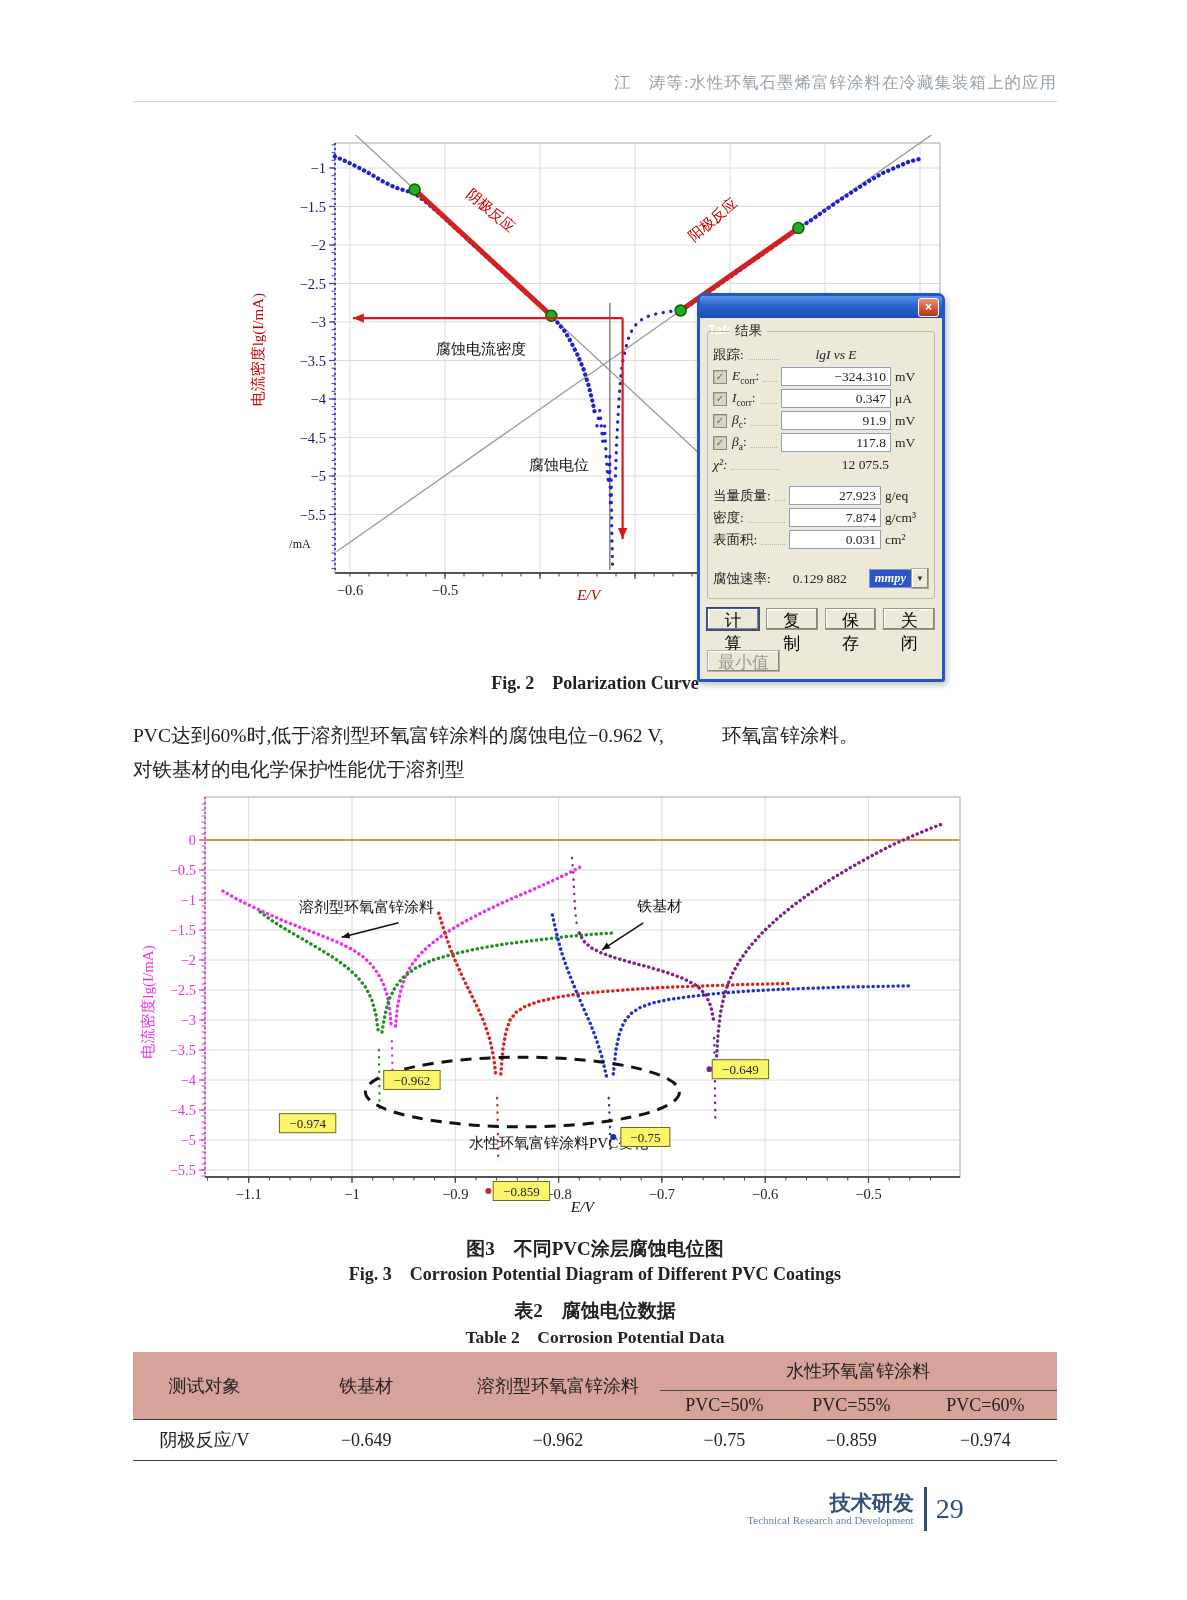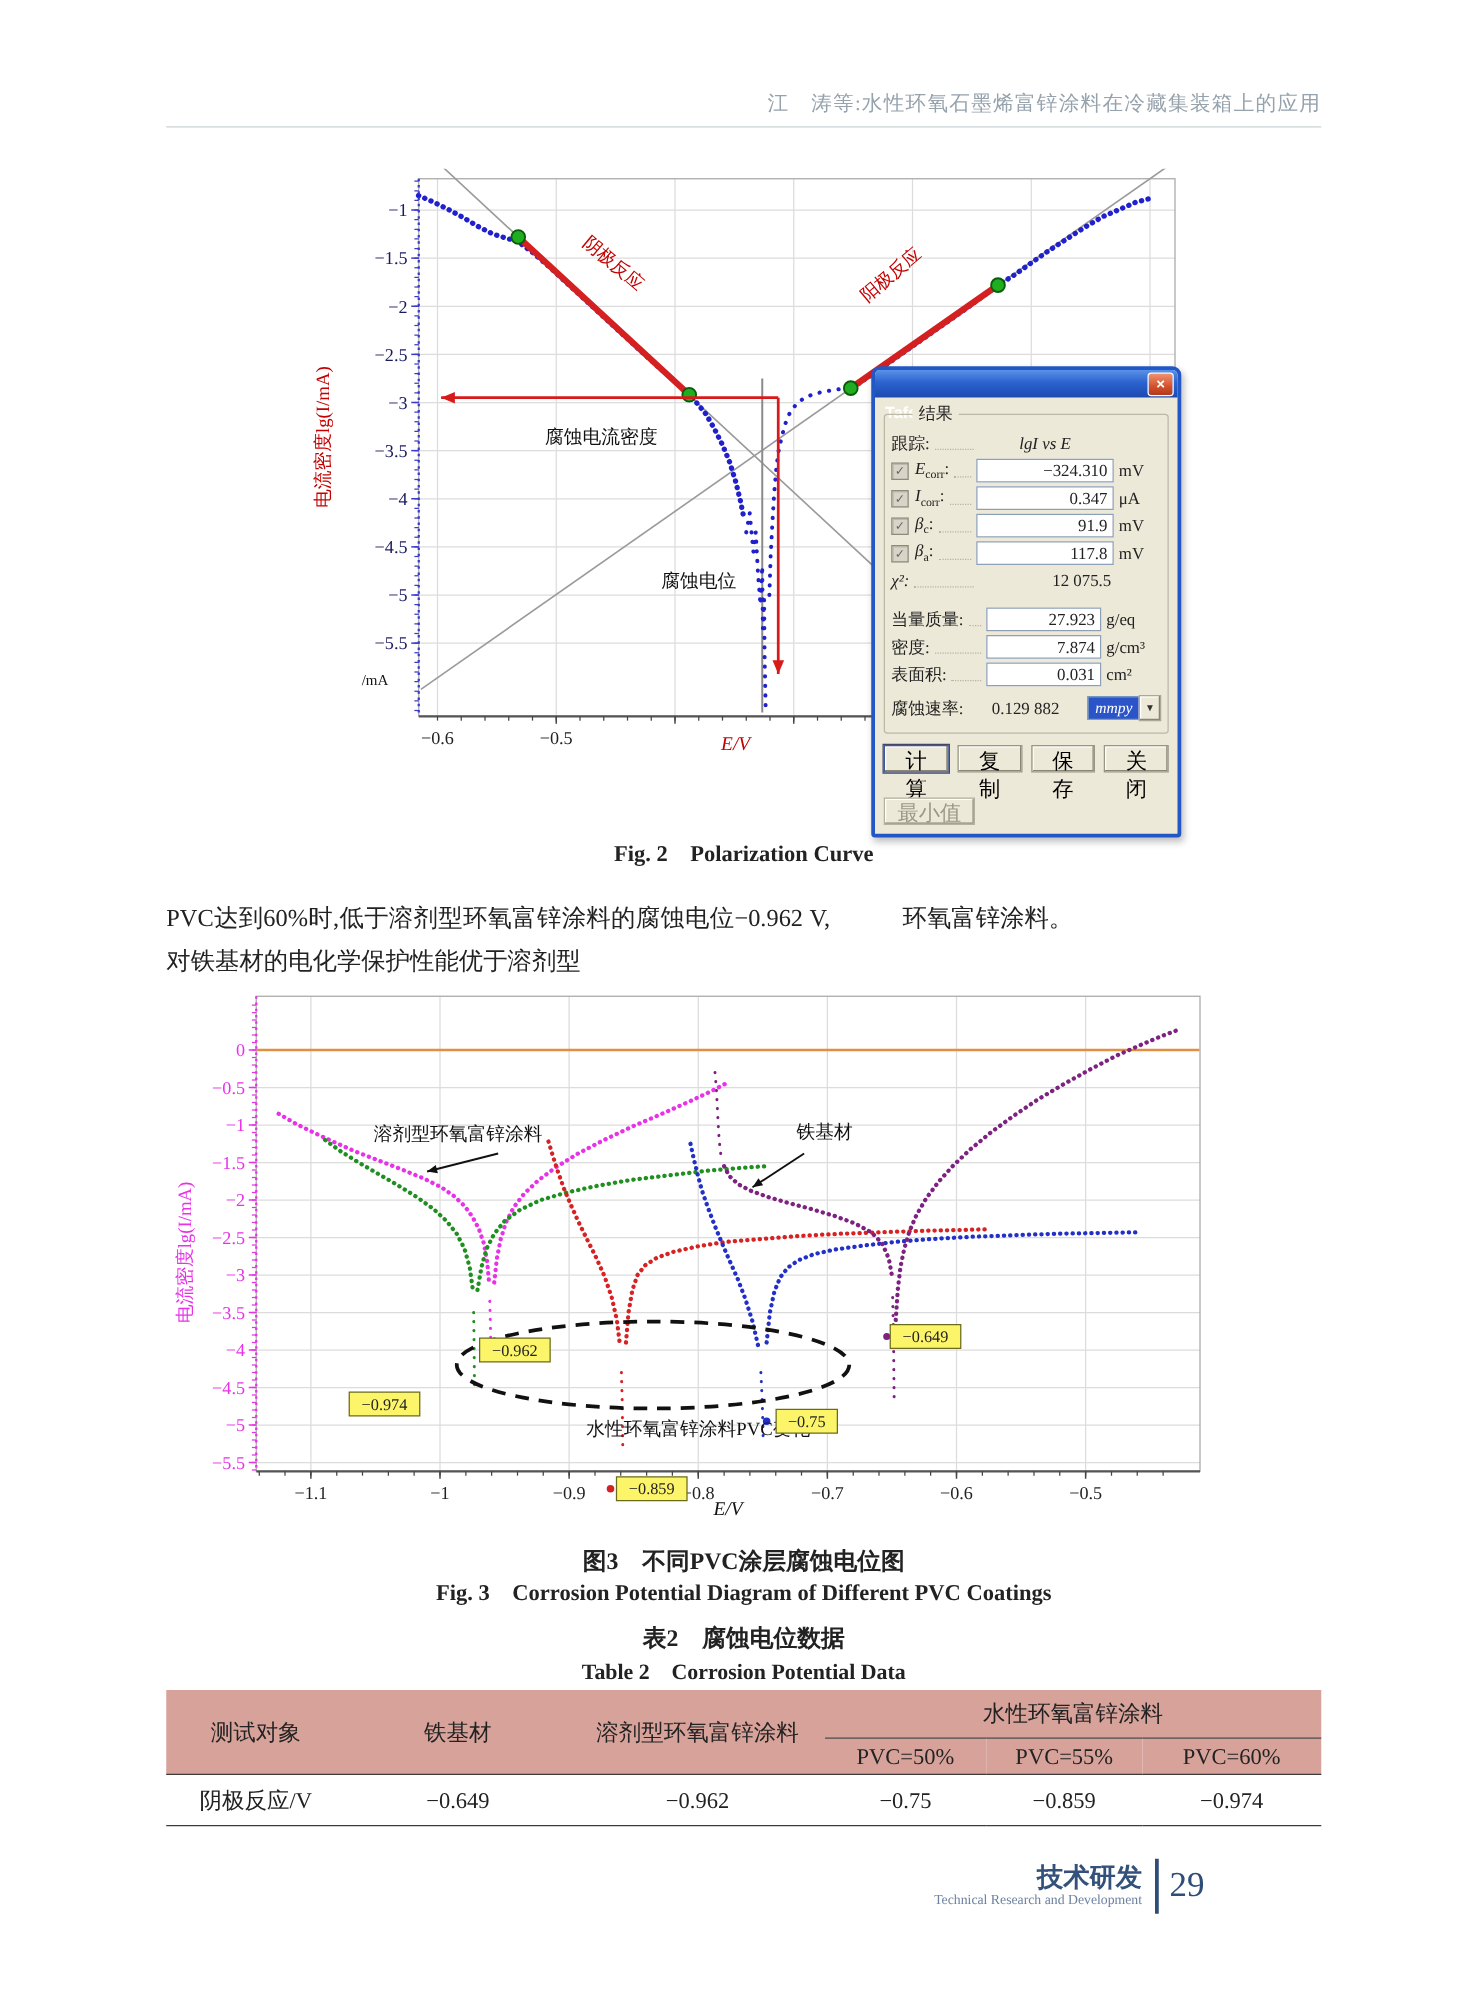--- a/index.html
+++ b/index.html
@@ -48,21 +48,21 @@
   .grp-label{position:absolute;top:-10px;left:22px;background:#ece9d8;padding:0 5px;font-size:13.5px;}
   .frow{display:flex;align-items:center;margin:3px 0;height:19px;}
   .cb{width:12px;height:12px;background:#d8d4c8;border:1px solid #8e8a7e;box-shadow:inset 1px 1px 0 #bdb9ac;
       display:inline-flex;align-items:center;justify-content:center;font-size:10px;color:#666;margin-right:5px;flex:none;}
   .lbl{white-space:nowrap;}
   .leader{flex:1;border-bottom:1px dotted #b9b5a4;margin:0 4px;height:9px;min-width:4px;}
   .fbox{background:#fff;border:1px solid #8ea0b8;width:100px;flex:none;text-align:right;
         padding:0 4px;height:17px;line-height:17px;font-size:13.5px;}
   .unit{width:34px;padding-left:4px;flex:none;}
   .plainval{width:106px;text-align:right;flex:none;padding-right:2px;}
-  .sel{display:inline-flex;align-items:center;flex:none;}
+  .sel{display:inline-flex;align-items:center;flex:none;font-weight:bold;}
   .selval{background:#2a54c8;color:#fff;font-style:italic;padding:0 5px;font-size:12.5px;height:17px;
           line-height:17px;border:1px solid #7f9db9;border-right:none;}
   .selbtn{width:16px;height:19px;background:#ece9d8;border:1px solid #aca899;box-shadow:inset -1px -1px 0 #8a8675,inset 1px 1px 0 #fff;
           font-size:8px;color:#333;display:flex;align-items:center;justify-content:center;cursor:pointer;}
   .btnrow{display:flex;gap:7px;margin-top:9px;}
   .xpbtn{background:#ece9d8;border:1px solid #9a9685;box-shadow:inset -1px -1px 0 #8a8675,inset 1px 1px 0 #fff;
          font-family:"Liberation Serif",serif;font-size:17px;height:22px;padding:0 10px;cursor:pointer;}
   .xpbtn.default{border:1px solid #3c5a9a;outline:1px solid #44466a;}
   .xpbtn.disabled{color:#9b978a;border-color:#b5b1a2;cursor:default;}
   .minrow{margin-top:20px;}
@@ -308,21 +308,21 @@
           <span class="fbox" style="width:82px">7.874</span>
           <span class="unit" style="width:44px">g/cm³</span>
         </div>
         <div class="frow">
           <span class="lbl">表面积:</span>
           <span class="leader"></span>
           <span class="fbox" style="width:82px">0.031</span>
           <span class="unit" style="width:44px">cm²</span>
         </div>
 
-        <div class="frow" style="margin-top:8px">
+        <div class="frow" style="margin-top:20px">
           <span class="lbl">腐蚀速率:</span>
           <span style="flex:1;text-align:center">0.129 882</span>
           <span class="sel">
             <span class="selval">mmpy</span>
             <span class="selbtn">▼</span>
           </span>
         </div>
       </div>
 
       <div class="btnrow">

